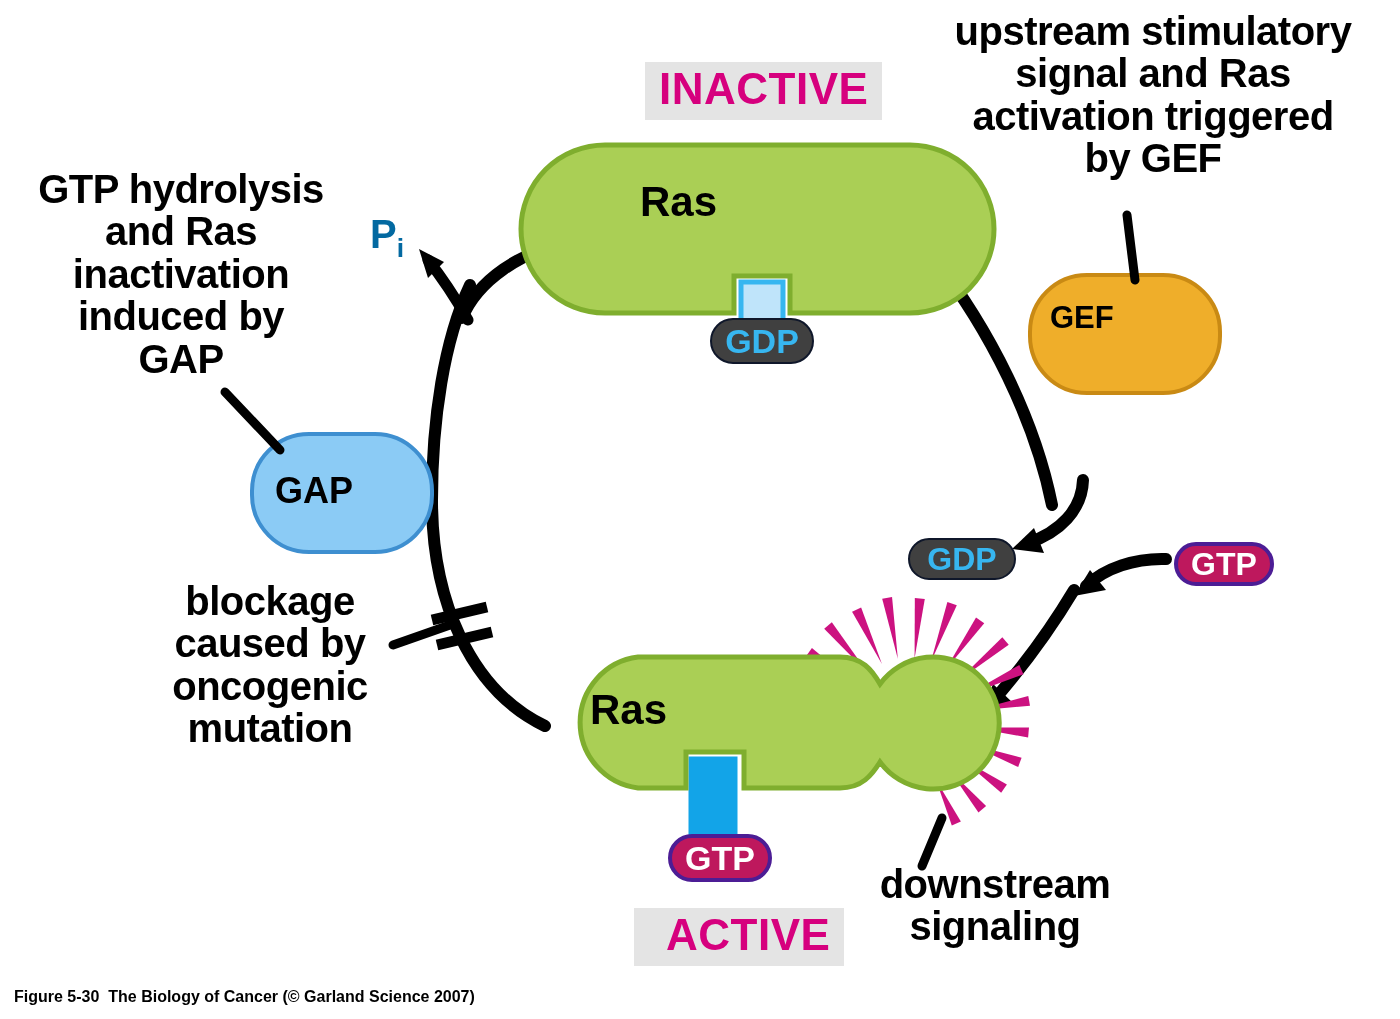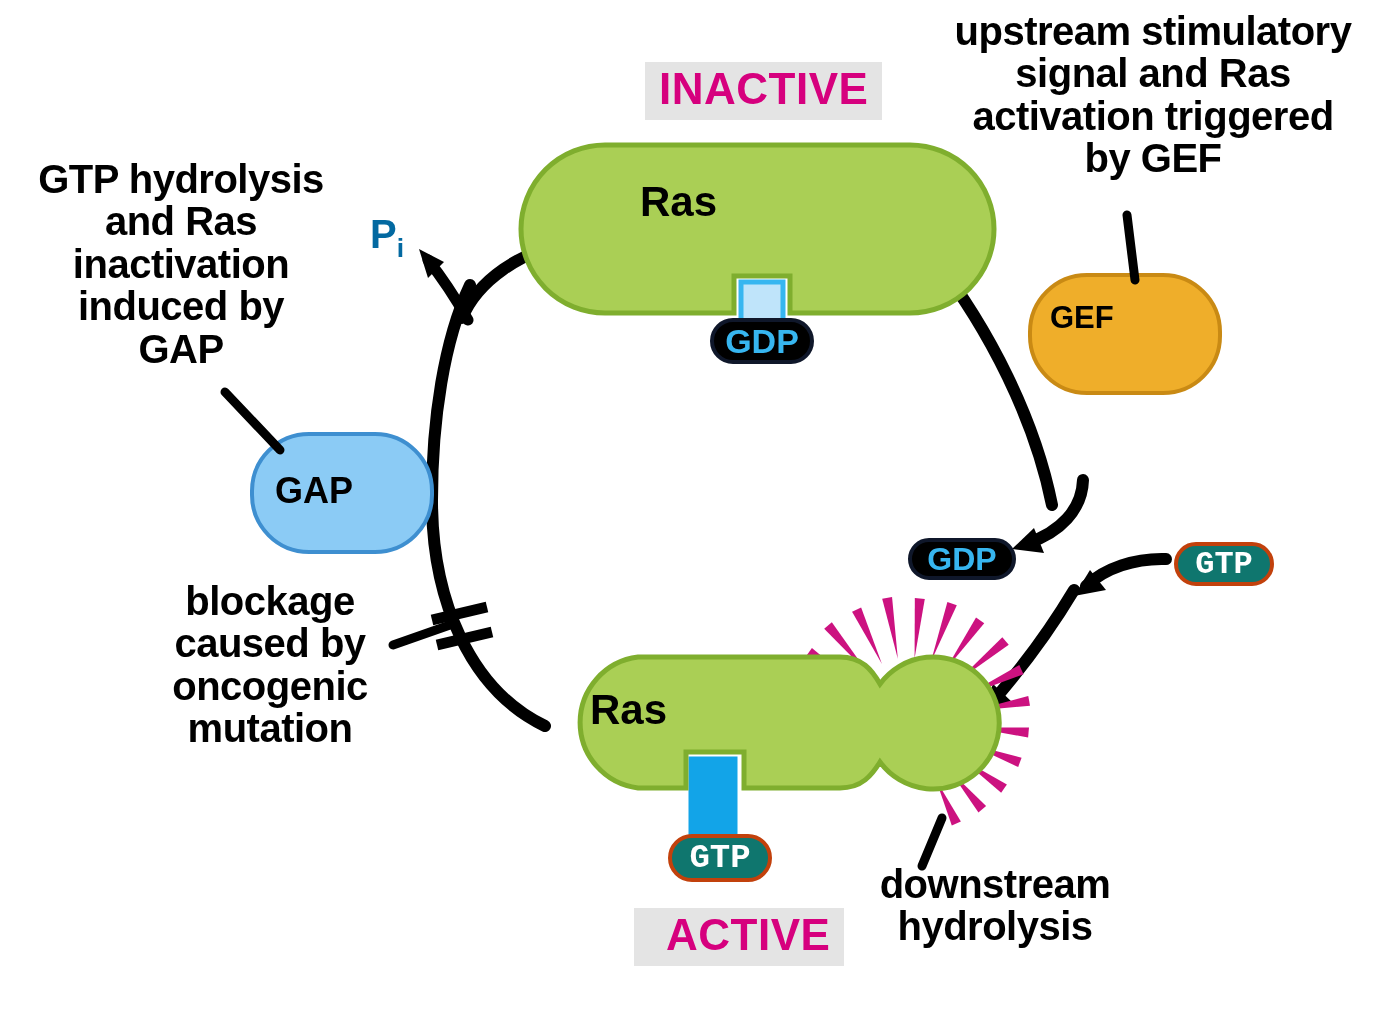--- a/index.html
+++ b/index.html
@@ -35,21 +35,21 @@
     line-height: 1.06;
   }
   .annot {
     font-size: 40px;
     text-align: center;
     letter-spacing: -0.5px;
   }
   
   #ann-gtp-hydrolysis {
     left: 6px;
-    top: 158px;
+    top: 168px;
     width: 350px;
   }
   
   #ann-upstream {
     left: 912px;
     top: 10px;
     width: 482px;
   }
   
   #ann-blockage {
@@ -105,30 +105,29 @@
     position: absolute;
     font-weight: bold;
     text-align: center;
     white-space: pre;
     display: flex;
     align-items: center;
     justify-content: center;
     box-sizing: border-box;
   }
   .pill-solid {
-    background: #0f766e;
+    background: #be185d;
     color: #ffffff;
-    border: 4px solid #c2410c;
+    border: 4px solid #4c1d95;
     border-radius: 30px;
-    font-family: Liberation Mono, monospace;
   }
   .pill-outline {
-    background: #000000;
+    background: #404040;
     color: #37B6F0;
-    border: 4px solid #0f172a;
+    border: 2px solid #0f172a;
     border-radius: 30px;
   }
   #pill-gdp-ras {
     left: 710px; top: 318px;
     width: 104px; height: 46px;
     font-size: 34px;
     z-index: 6;
   }
   #pill-gtp-ras {
     left: 668px; top: 834px;
@@ -323,21 +322,21 @@
 signal and Ras
 activation triggered
 by GEF</div>
 
   <div class="txt annot" id="ann-blockage">blockage
 caused by
 oncogenic
 mutation</div>
 
   <div class="txt annot" id="ann-downstream">downstream
-hydrolysis</div>
+signaling</div>
 
   <div class="node-label" id="label-ras-top">Ras</div>
 
   <div class="node-label" id="label-ras-bottom">Ras</div>
 
   <div class="node-label" id="label-gef">GEF</div>
 
   <div class="node-label" id="label-gap">GAP</div>
 
   <div id="label-pi"><span>P</span><span class="sub">i</span></div>
@@ -347,14 +346,15 @@
   <div class="state-badge" id="badge-active">ACTIVE</div>
 
   <div class="pill pill-outline" id="pill-gdp-ras">GDP</div>
 
   <div class="pill pill-solid" id="pill-gtp-ras">GTP</div>
 
   <div class="pill pill-outline" id="pill-gdp-free">GDP</div>
 
   <div class="pill pill-solid" id="pill-gtp-free">GTP</div>
 
+  <div id="caption">Figure 5-30  The Biology of Cancer (© Garland Science 2007)</div>
 
 </div>
 
 </body></html>

